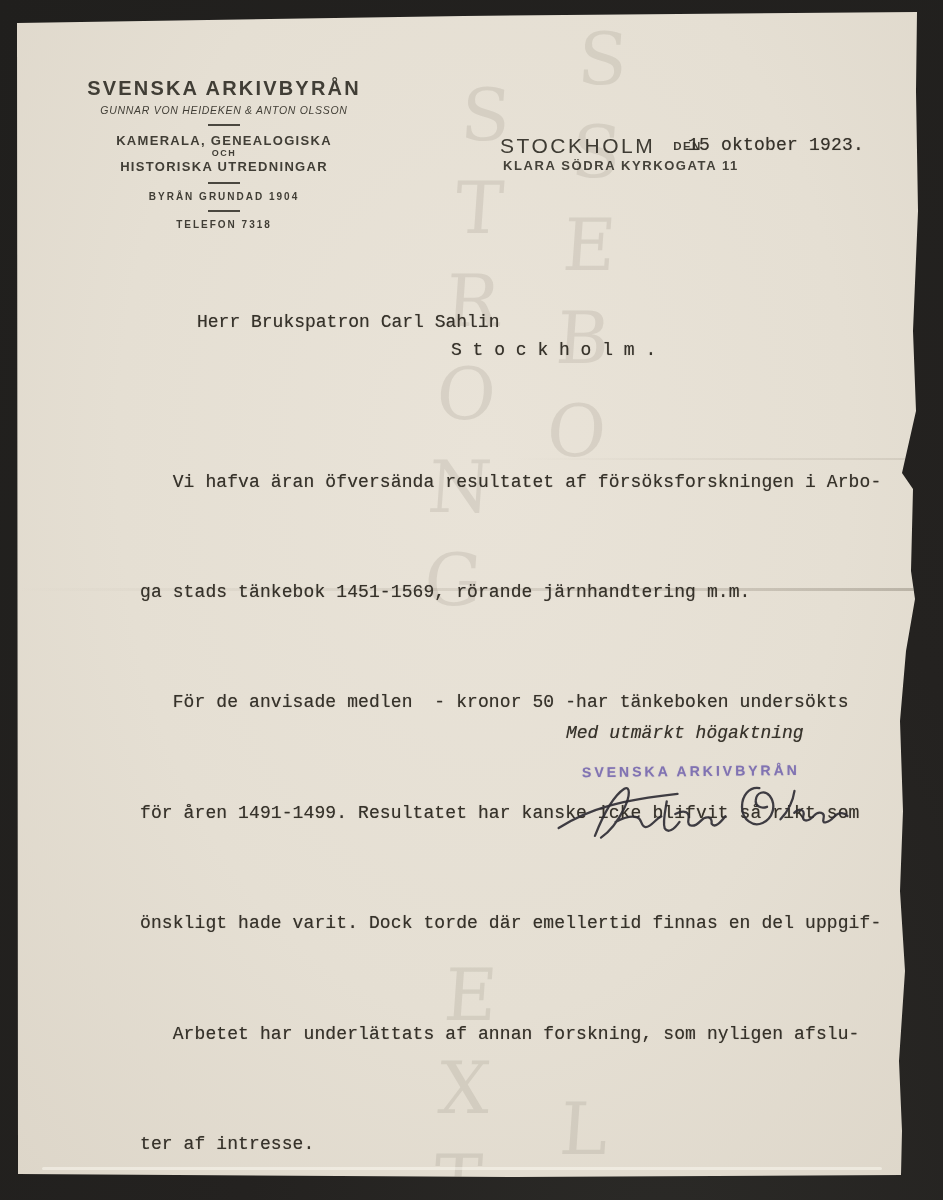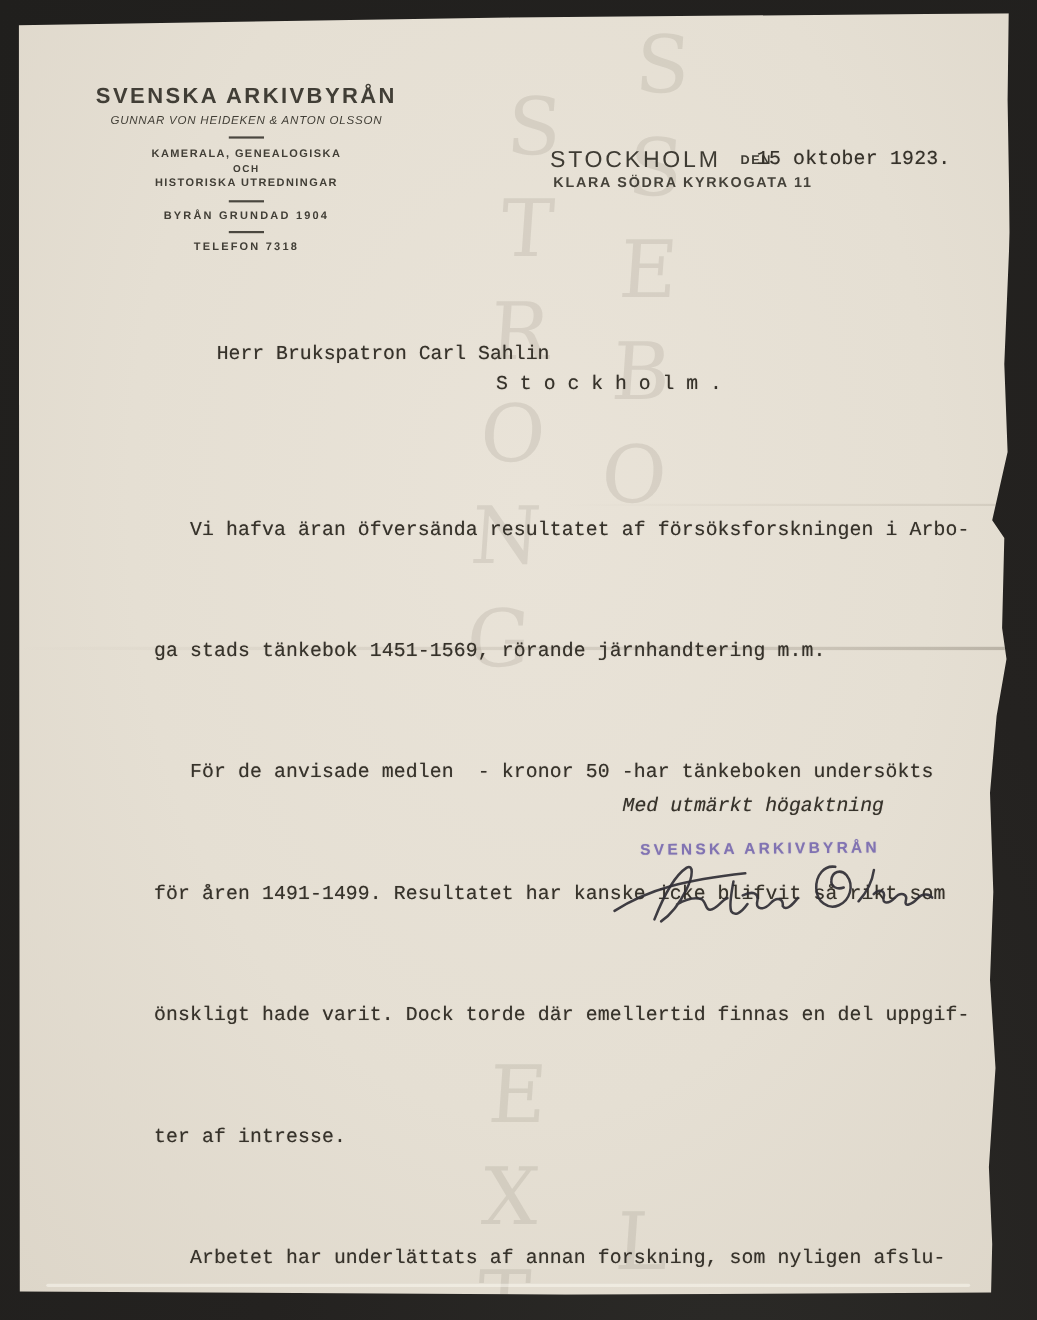--- a/index.html
+++ b/index.html
@@ -57,21 +57,21 @@
   .wm-bottom-left{left:424px;top:938px;}
   .wm-bottom-right{left:546px;top:1072px;}
   
   .letterhead{
     position:absolute;left:60px;top:66px;width:300px;
     text-align:center;color:#413e36;
   }
   .lh-company{font-size:20px;font-weight:bold;letter-spacing:2.2px;}
   .lh-principals{font-size:10.5px;font-style:italic;font-weight:normal;letter-spacing:.7px;margin-top:4px;}
   .lh-rule{width:32px;height:2px;background:#4a473f;margin:8px auto 7px auto;}
-  .lh-services{font-size:10px;font-weight:bold;letter-spacing:1.3px;line-height:15px;margin-top:0;}
+  .lh-services{font-size:13px;font-weight:bold;letter-spacing:1.3px;line-height:15px;margin-top:0;}
   .lh-och{font-size:9px;font-weight:bold;letter-spacing:1.5px;line-height:11px;}
   .lh-small{font-size:10px;font-weight:bold;letter-spacing:2px;}
   
   .dateline-city{
     position:absolute;left:486px;top:123px;color:#3e3b33;
     font-size:21px;letter-spacing:2.5px;font-weight:500;
   }
   .dateline-particle{
     font-size:11.5px;letter-spacing:1.5px;font-weight:bold;vertical-align:3px;margin-left:18px;
   }
@@ -156,22 +156,22 @@
 
     <div class="typed recipient-1">Herr Brukspatron Carl Sahlin</div>
     <div class="typed recipient-2">S t o c k h o l m .</div>
 
     <div class="typed body-lines">
       <div>   Vi hafva äran öfversända resultatet af försöksforskningen i Arbo-</div>
       <div>ga stads tänkebok 1451-1569, rörande järnhandtering m.m.</div>
       <div>   För de anvisade medlen  - kronor 50 -har tänkeboken undersökts</div>
       <div>för åren 1491-1499. Resultatet har kanske icke blifvit så rikt som</div>
       <div>önskligt hade varit. Dock torde där emellertid finnas en del uppgif-</div>
+      <div>   Arbetet har underlättats af annan forskning, som nyligen afslu-</div>
       <div>ter af intresse.</div>
-      <div>   Arbetet har underlättats af annan forskning, som nyligen afslu-</div>
       
       
       
     </div>
 
     <div class="typed closing-salutation">Med utmärkt högaktning</div>
     <div class="stamp">SVENSKA ARKIVBYRÅN</div>
 
     <svg class="signature" viewBox="0 0 300 72" role="img" aria-label="Anton Olsson">
       <path d="M4 52 C36 33 70 26 124 22"></path>

